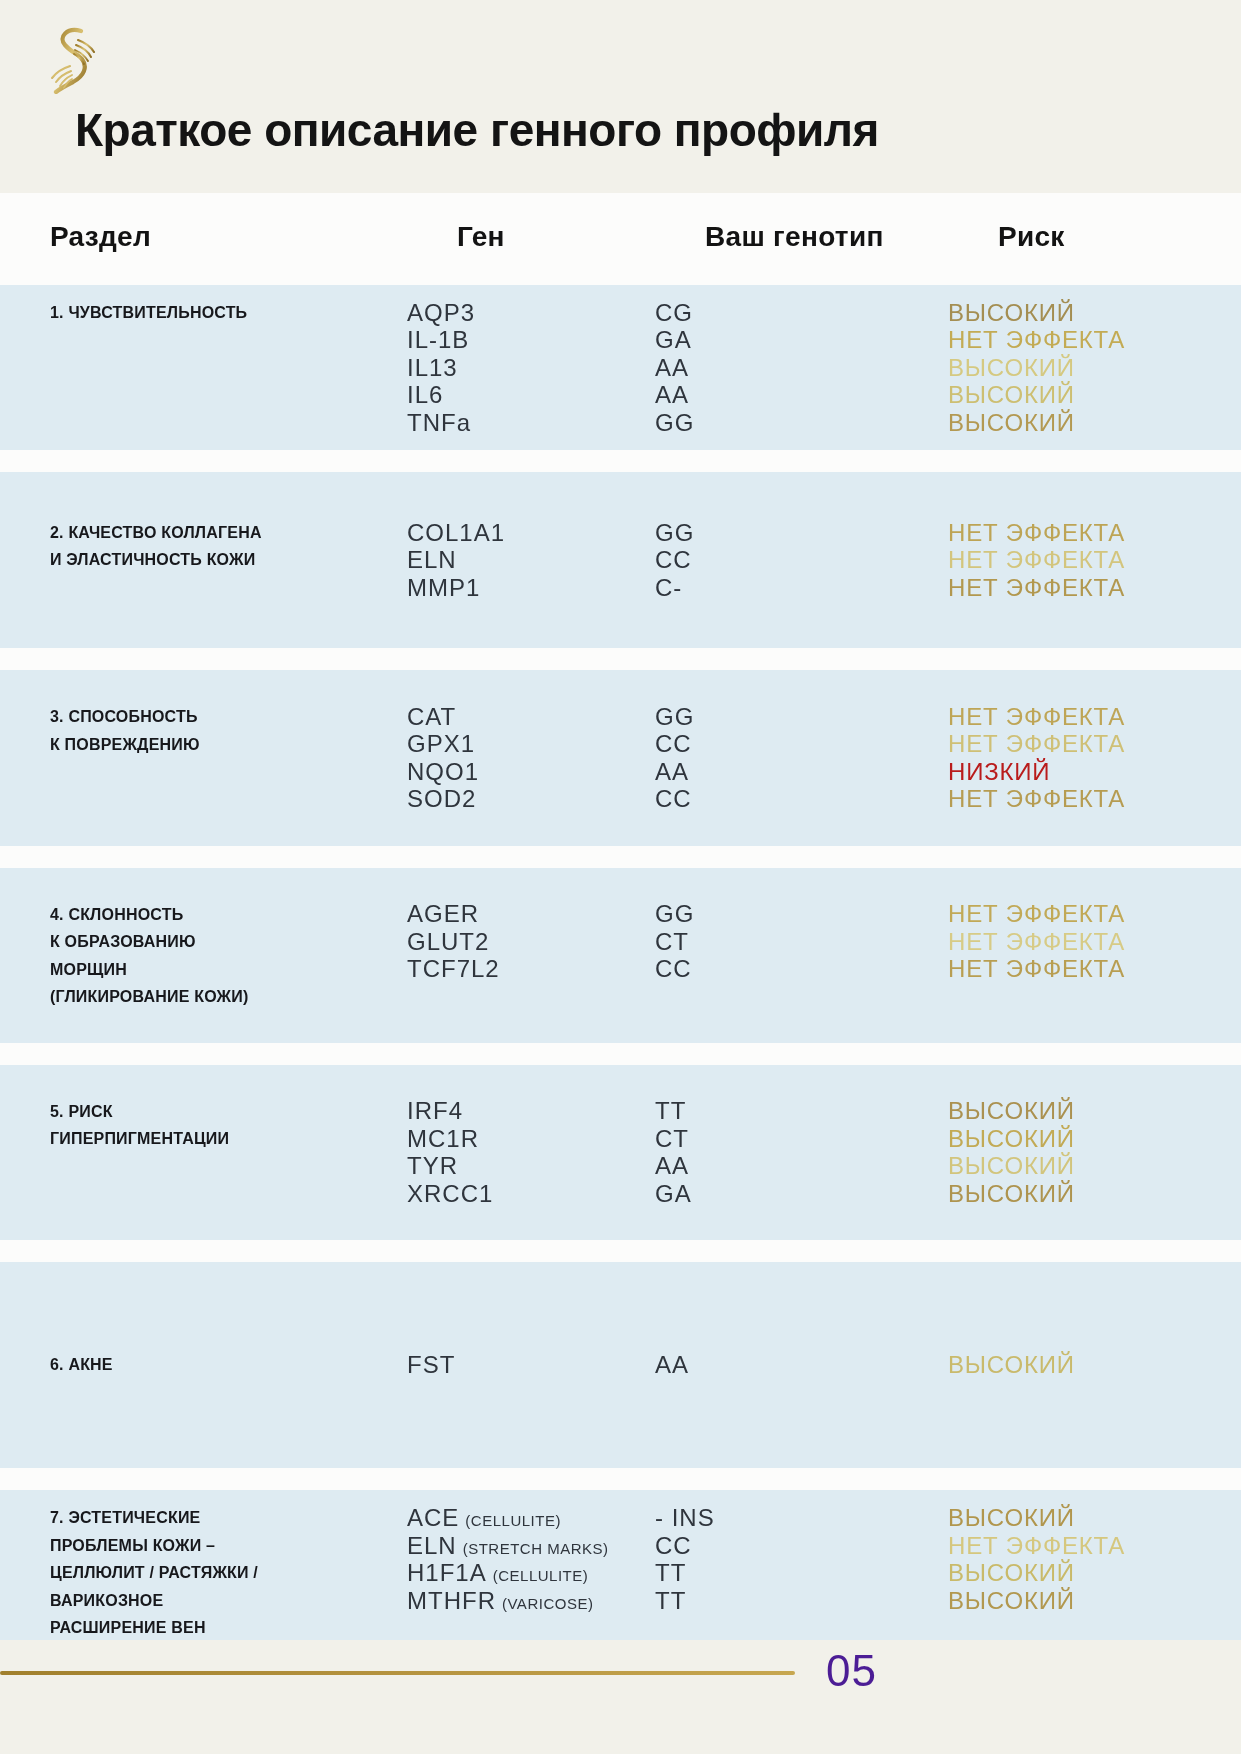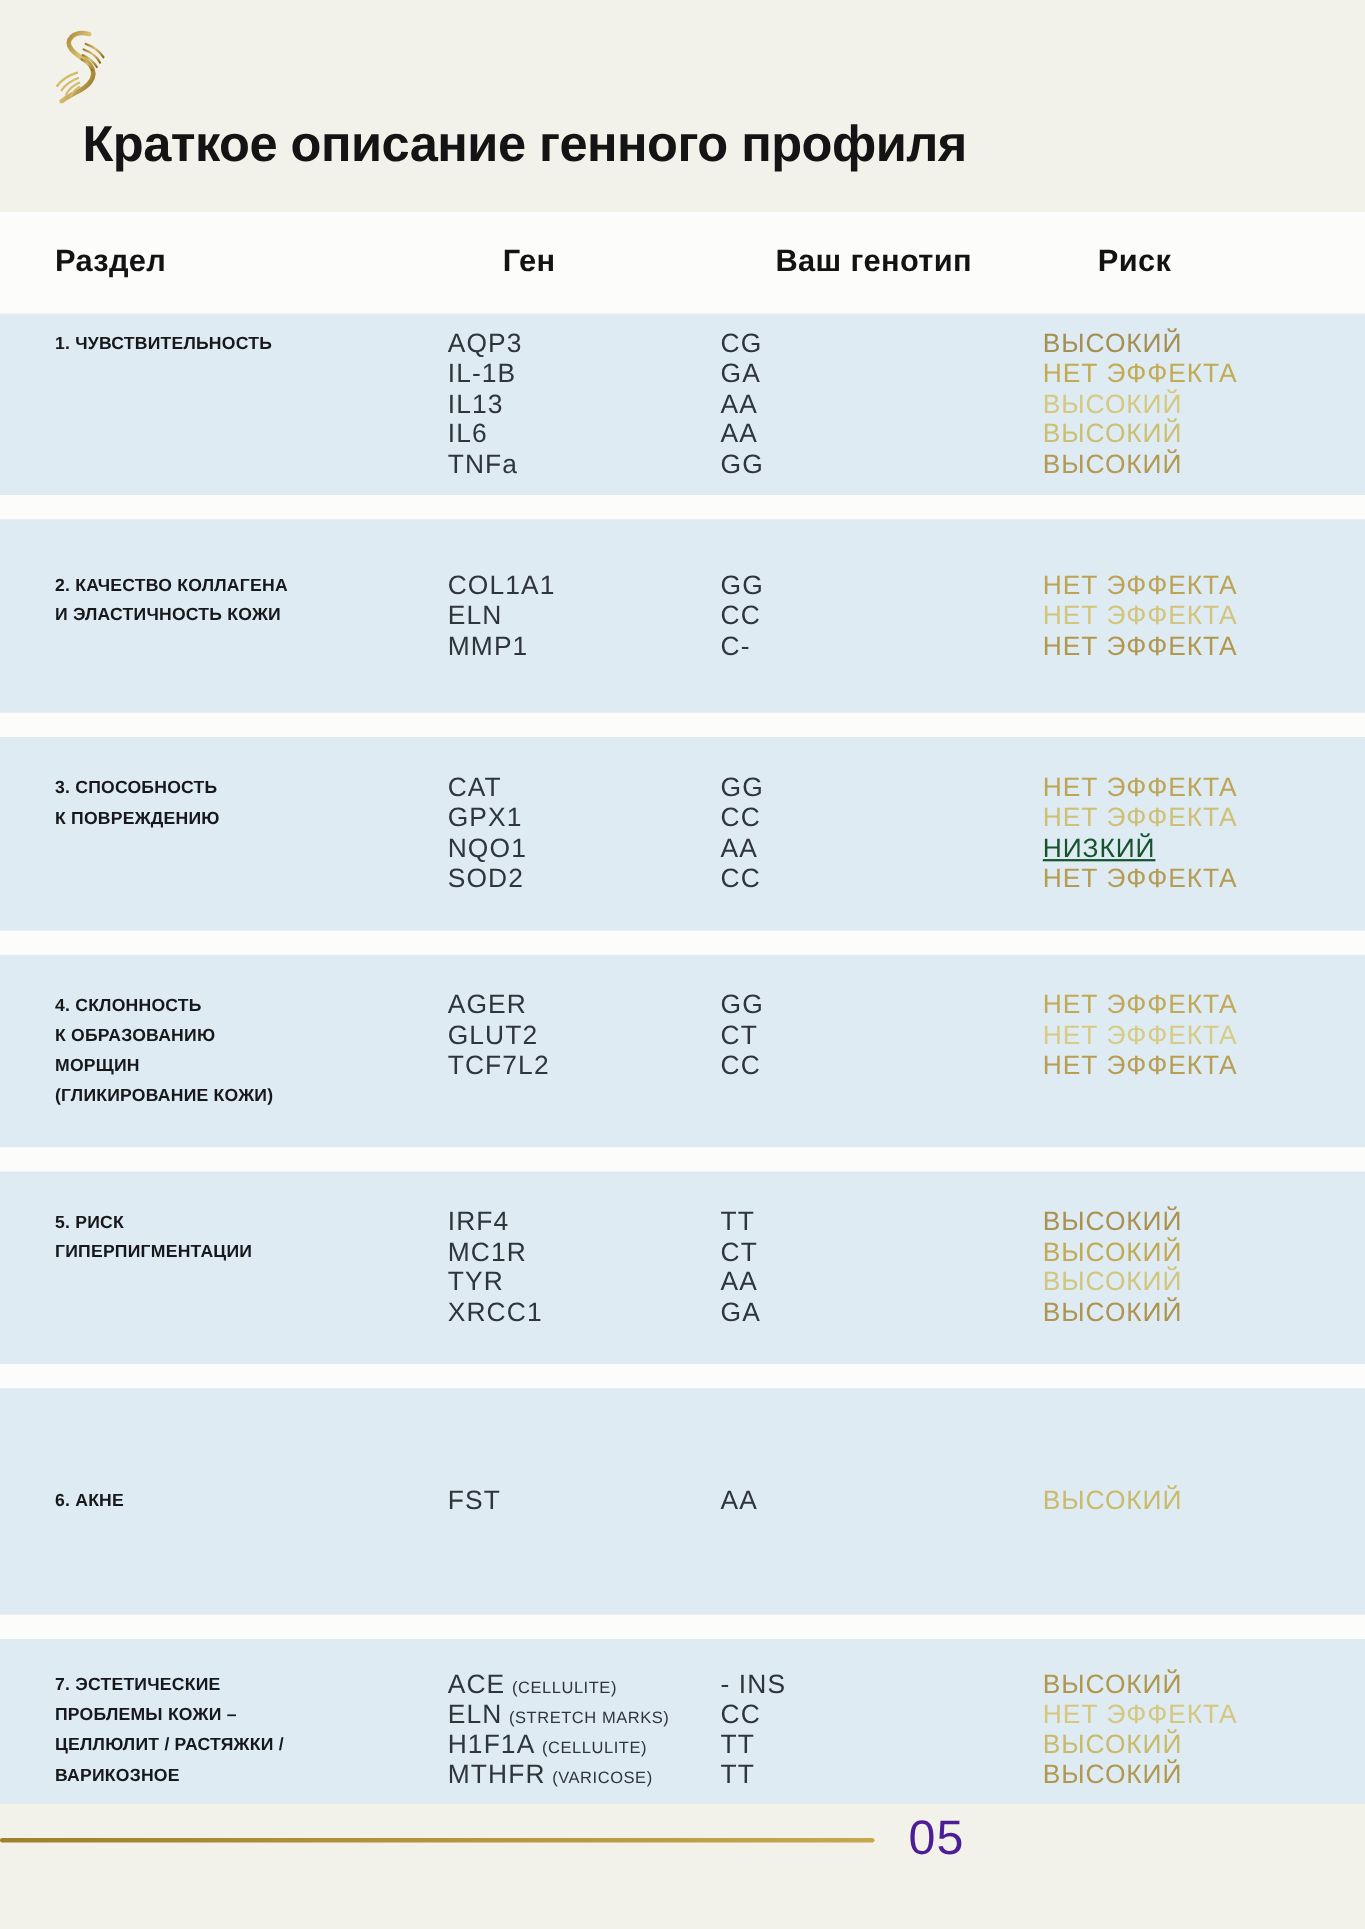--- a/index.html
+++ b/index.html
@@ -152,21 +152,21 @@
               <span class="cell-risk" style="color: rgb(190, 165, 86);">НЕТ ЭФФЕКТА</span>
             </div>
             <div class="g-row">
               <span class="cell cell-gene"><span>GPX1</span></span>
               <span class="cell cell-genotype">CC</span>
               <span class="cell-risk" style="color: rgb(207, 192, 118);">НЕТ ЭФФЕКТА</span>
             </div>
             <div class="g-row">
               <span class="cell cell-gene"><span>NQO1</span></span>
               <span class="cell cell-genotype">AA</span>
-              <span class="cell-risk" style="color: #14532d; text-decoration: underline;">НИЗКИЙ</span>
+              <span class="cell-risk" style="color: #b91c1c;">НИЗКИЙ</span>
             </div>
             <div class="g-row">
               <span class="cell cell-gene"><span>SOD2</span></span>
               <span class="cell cell-genotype">CC</span>
               <span class="cell-risk" style="color: rgb(182, 156, 82);">НЕТ ЭФФЕКТА</span>
             </div>
           </div>
         </div>
       </section>
       <section class="band" style="height: 175px;">
@@ -240,20 +240,21 @@
           </div>
         </div>
       </section>
       <section class="band" style="height: 166px;">
         <div class="band-inner">
           <div class="sec-label">
             <div>7. ЭСТЕТИЧЕСКИЕ</div>
             <div>ПРОБЛЕМЫ КОЖИ –</div>
             <div>ЦЕЛЛЮЛИТ / РАСТЯЖКИ /</div>
             <div>ВАРИКОЗНОЕ</div>
+            <div>РАСШИРЕНИЕ ВЕН</div>
           </div>
           <div class="rows">
             <div class="g-row">
               <span class="cell cell-gene"><span>ACE</span><span class="gene-note">(CELLULITE)</span></span>
               <span class="cell cell-genotype">- INS</span>
               <span class="cell-risk" style="color: rgb(177, 150, 77);">ВЫСОКИЙ</span>
             </div>
             <div class="g-row">
               <span class="cell cell-gene"><span>ELN</span><span class="gene-note">(STRETCH MARKS)</span></span>
               <span class="cell cell-genotype">CC</span>

